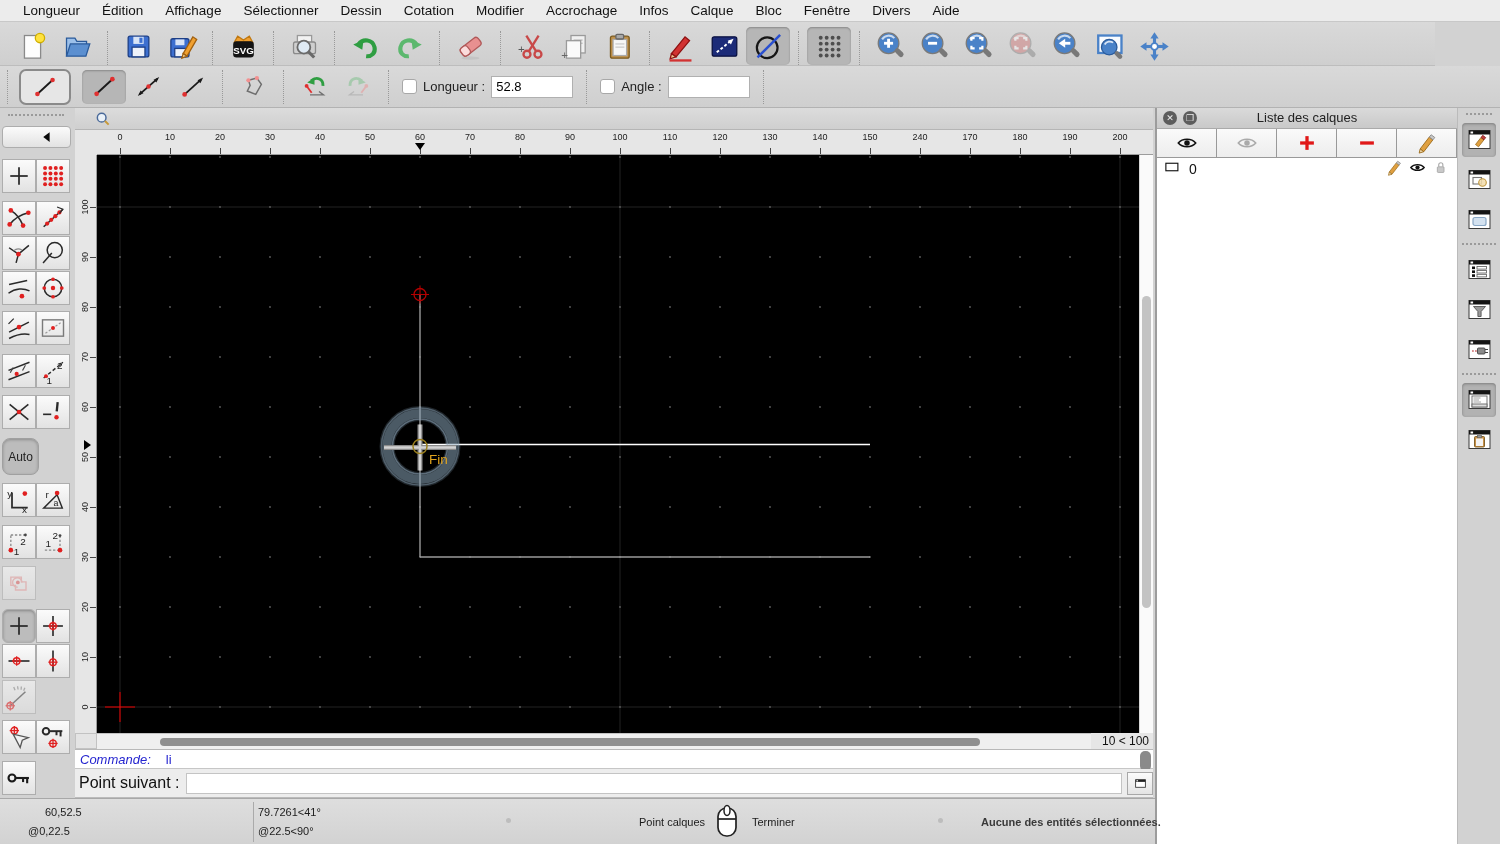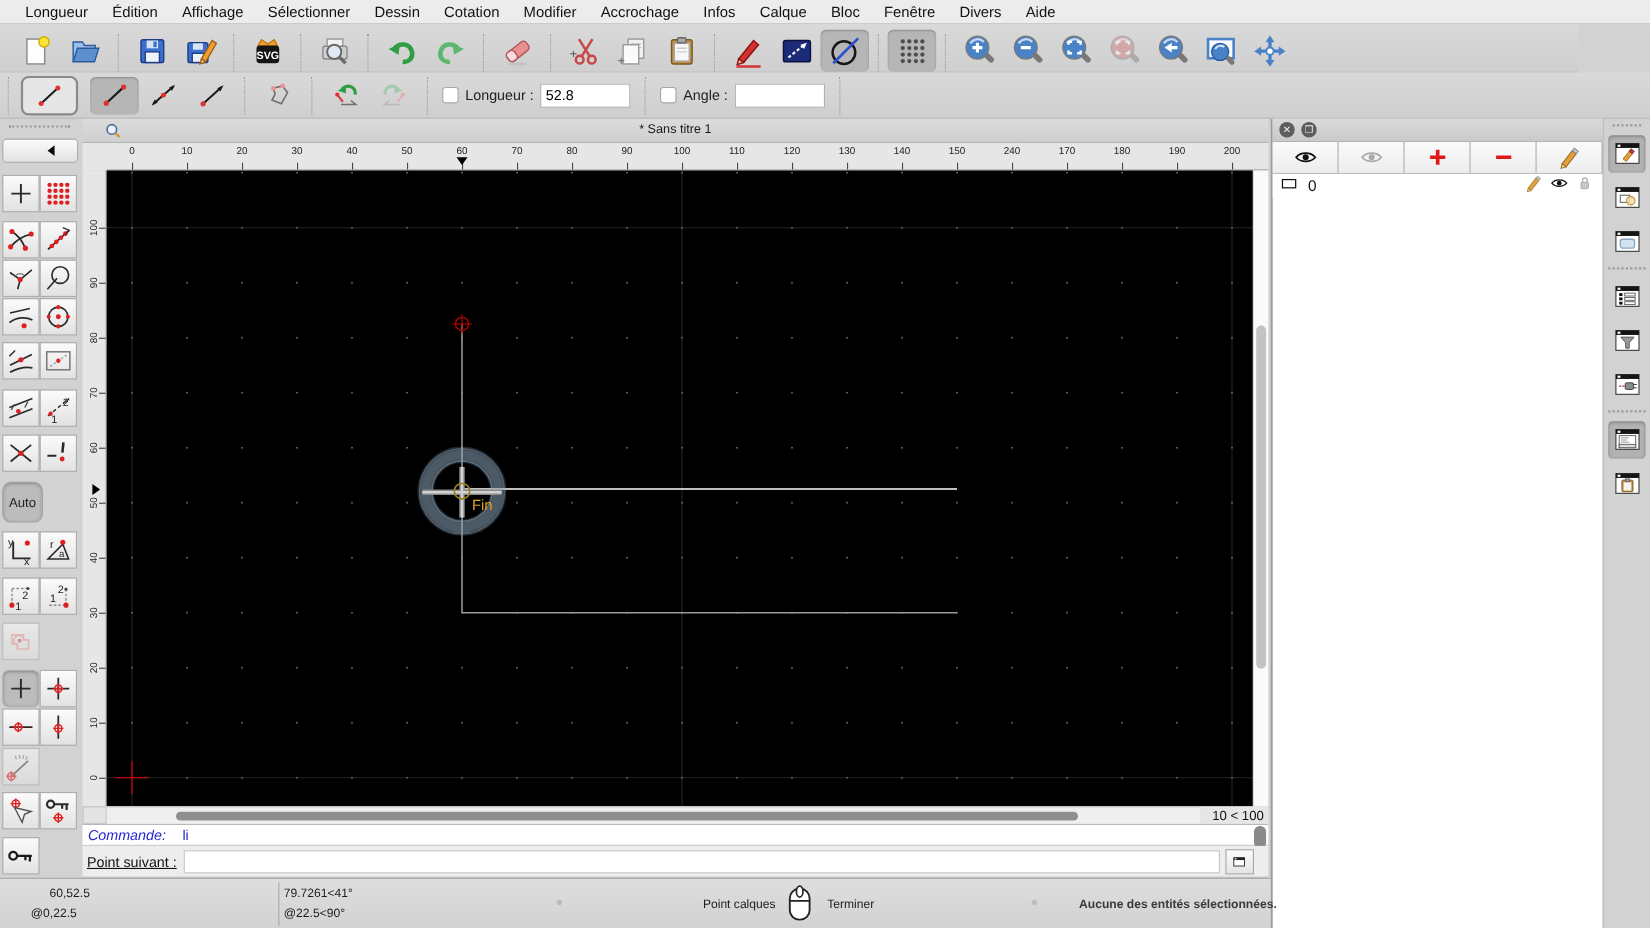--- a/index.html
+++ b/index.html
@@ -74,21 +74,21 @@
   #grid-indicator{left:1091px;top:733px;width:62px;height:16px;background:#e6e6e6;font-size:12px;color:#111;
                   text-align:right;padding:1px 4px 0 0;box-sizing:border-box;}
   
   #command-line{left:75px;top:749px;width:1078px;height:20px;background:#fff;border-top:1px solid #b8b8b8;
                 border-bottom:1px solid #c6c6c6;box-sizing:border-box;font-size:13px;padding:2px 0 0 5px;}
   #command-label{color:#2424cf;font-style:italic;}
   #command-value{color:#2424cf;margin-left:15px;}
   #cmd-scroll-thumb{left:1140px;top:751px;width:11px;height:20px;background:#8a8a8a;border-radius:5px;}
   #prompt-line{left:75px;top:769px;width:1078px;height:29px;background:#ededed;border-bottom:1px solid #bbb;
                box-sizing:border-box;display:flex;align-items:center;padding-left:4px;}
-  #prompt-label{font-size:13px;color:#111;white-space:nowrap;text-decoration:underline;}
+  #prompt-label{font-size:16px;color:#111;white-space:nowrap;}
   #prompt-input{margin-left:6px;width:940px;height:19px;background:#fff;border:1px solid #c4c4c4;}
   #prompt-dock-btn{margin-left:5px;width:24px;height:21px;background:linear-gradient(#fbfbfb,#e4e4e4);
                    border:1px solid #a8a8a8;display:flex;align-items:center;justify-content:center;}
   
   #layers-panel{left:1155px;top:108px;width:302px;height:736px;background:#fff;border-left:2px solid #9c9c9c;box-sizing:border-box;}
   #lp-header{height:20px;background:linear-gradient(#dadada,#c9c9c9);border-bottom:1px solid #aaa;position:relative;}
   #lp-title{text-align:center;font-size:13px;color:#222;padding-top:2px;}
   .lp-circle{position:absolute;top:3px;width:14px;height:14px;border-radius:50%;background:#5d5d5d;
              color:#eee;font-size:9px;line-height:14px;text-align:center;}
   #lp-toolbar{height:28px;display:flex;border-bottom:1px solid #999;}
@@ -722,21 +722,20 @@
     </div>
   </div>
 
 <div id="doc-titlebar" class="abs">
   <span id="titlebar-zoom-icon">
     <svg viewBox="0 0 24 24">
         <circle cx="10" cy="10" r="6.5" fill="#eaf1f8" stroke="#4a6a9a" stroke-width="2.2"></circle>
         <line x1="15" y1="15" x2="20.5" y2="20.5" stroke="#c89a3a" stroke-width="3"></line>
       </svg>
   </span>
-  <div id="doc-title">* Sans titre 1</div>
 </div>
 <div id="ruler-corner" class="abs"></div>
 <div id="h-ruler" class="abs">
     <div class="h-lab" style="left:23px">0</div>
     <div class="h-tick" style="left:23px"></div>
     <div class="h-lab" style="left:73px">10</div>
     <div class="h-tick" style="left:73px"></div>
     <div class="h-lab" style="left:123px">20</div>
     <div class="h-tick" style="left:123px"></div>
     <div class="h-lab" style="left:173px">30</div>
@@ -1110,20 +1109,21 @@
         <rect x="3" y="5" width="18" height="4" fill="#222"></rect>
         <rect x="4.5" y="6" width="3" height="2" fill="#fff"></rect>
       </svg>
   </div>
 </div>
 
 <div id="layers-panel" class="abs">
   <div id="lp-header">
     <div class="lp-circle" style="left:6px;">✕</div>
     <div class="lp-circle" style="left:26px;">❐</div>
+    <div id="lp-title">Liste des calques</div>
   </div>
   <div id="lp-toolbar">
       <div class="lp-tool">
         <svg viewBox="0 0 24 24">
           <path d="M2.5 12 C7 6.5 17 6.5 21.5 12 C17 17.5 7 17.5 2.5 12 Z" fill="none" stroke="#111" stroke-width="1.7"></path>
           <circle cx="12" cy="12" r="3" fill="#111"></circle>
         </svg>
       </div>
       <div class="lp-tool">
         <svg viewBox="0 0 24 24">

